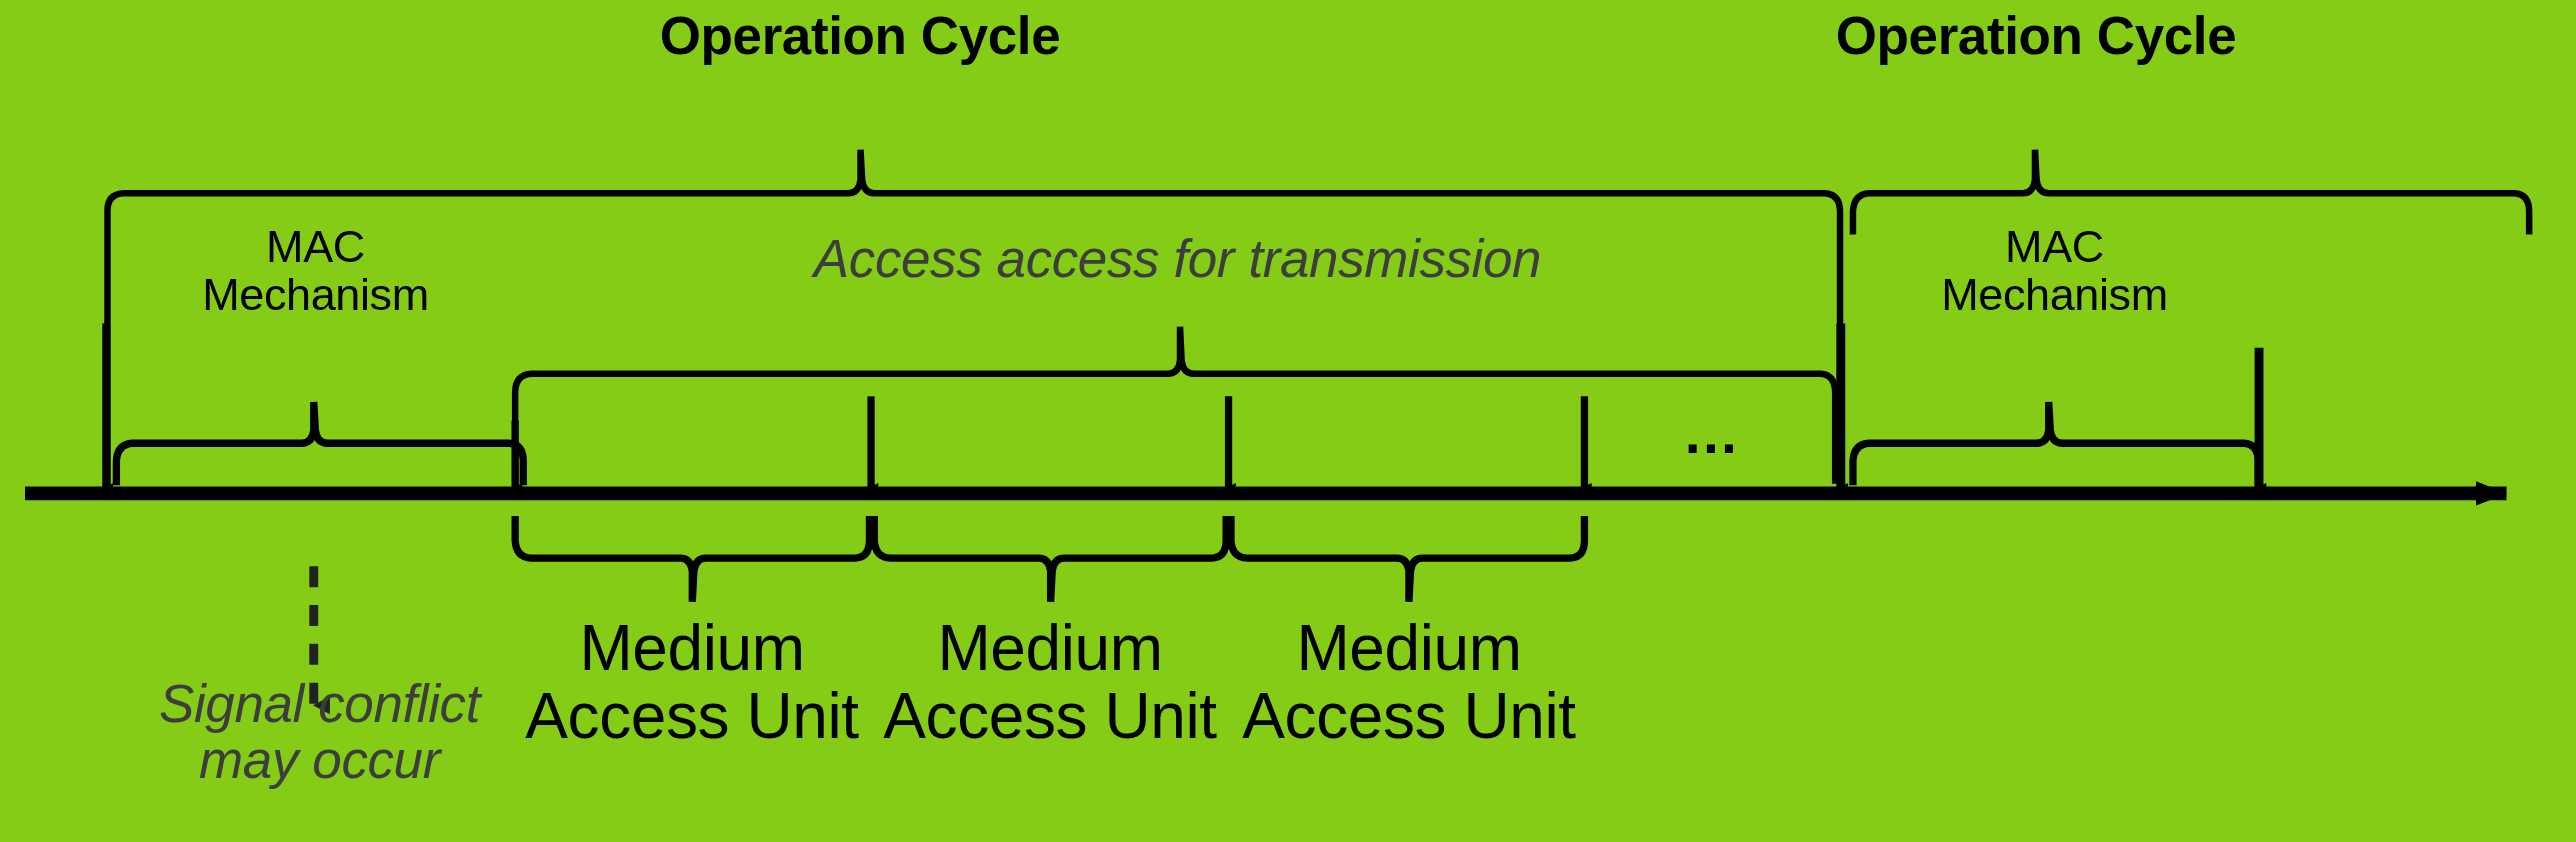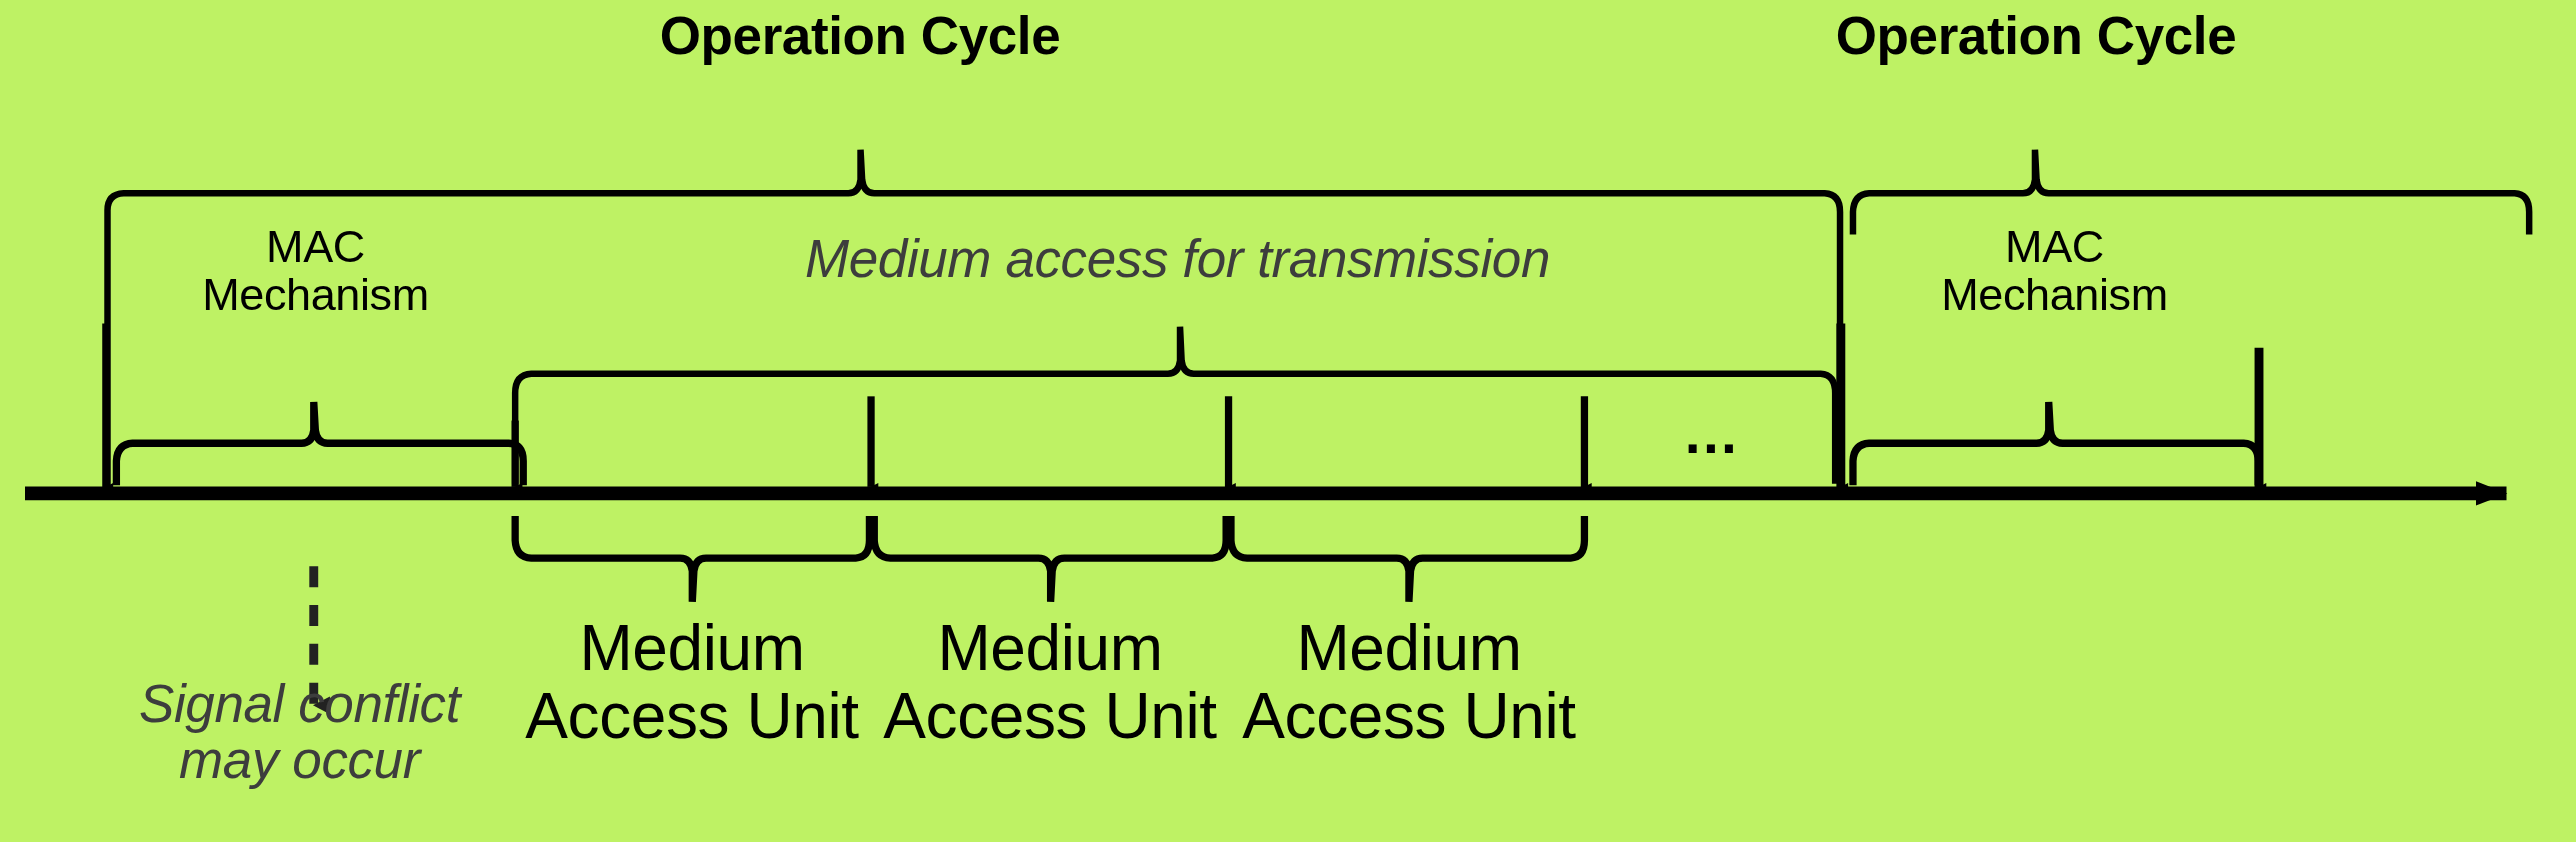--- a/index.html
+++ b/index.html
@@ -8,21 +8,21 @@
     padding: 0;
     background: #ffffff;
   }
   body {
     font-family: "Liberation Sans", "DejaVu Sans", sans-serif;
   }
   #stage {
     position: relative;
     width: 2576px;
     height: 842px;
-    background: #bef264;
+    background: #84cc16;
     overflow: hidden;
   }
   #canvas {
     position: absolute;
     left: 0;
     top: 0;
     width: 2576px;
     height: 842px;
   }
   .lbl {
@@ -222,30 +222,30 @@
   <div class="lbl lbl-cycle" style="left:617px; top:8px; width:486px;">Operation Cycle</div>
 
   <div class="lbl lbl-cycle" style="left:1793px; top:8px; width:486px;">Operation Cycle</div>
 
   <div class="lbl lbl-mac" style="left:113px; top:223px; width:405px;">MAC
 Mechanism</div>
 
   <div class="lbl lbl-mac" style="left:1852px; top:223px; width:405px;">MAC
 Mechanism</div>
 
-  <div class="lbl lbl-italic" style="left:530px; top:231px; width:1295px;">Medium access for transmission</div>
+  <div class="lbl lbl-italic" style="left:530px; top:231px; width:1295px;">Access access for transmission</div>
 
   <div class="lbl lbl-ellipsis" style="left:1615px; top:403px; width:194px;">...</div>
 
   <div class="lbl lbl-mau" style="left:510px; top:615px; width:364px;">Medium
 Access Unit</div>
 
   <div class="lbl lbl-mau" style="left:868px; top:615px; width:364px;">Medium
 Access Unit</div>
 
   <div class="lbl lbl-mau" style="left:1227px; top:615px; width:364px;">Medium
 Access Unit</div>
 
-  <div class="lbl lbl-italic" style="left:16px; top:676px; width:567px;">Signal conflict
+  <div class="lbl lbl-italic" style="left:36px; top:676px; width:567px;">Signal conflict
 may occur</div>
 
 </div>
 
 
 </body></html>

